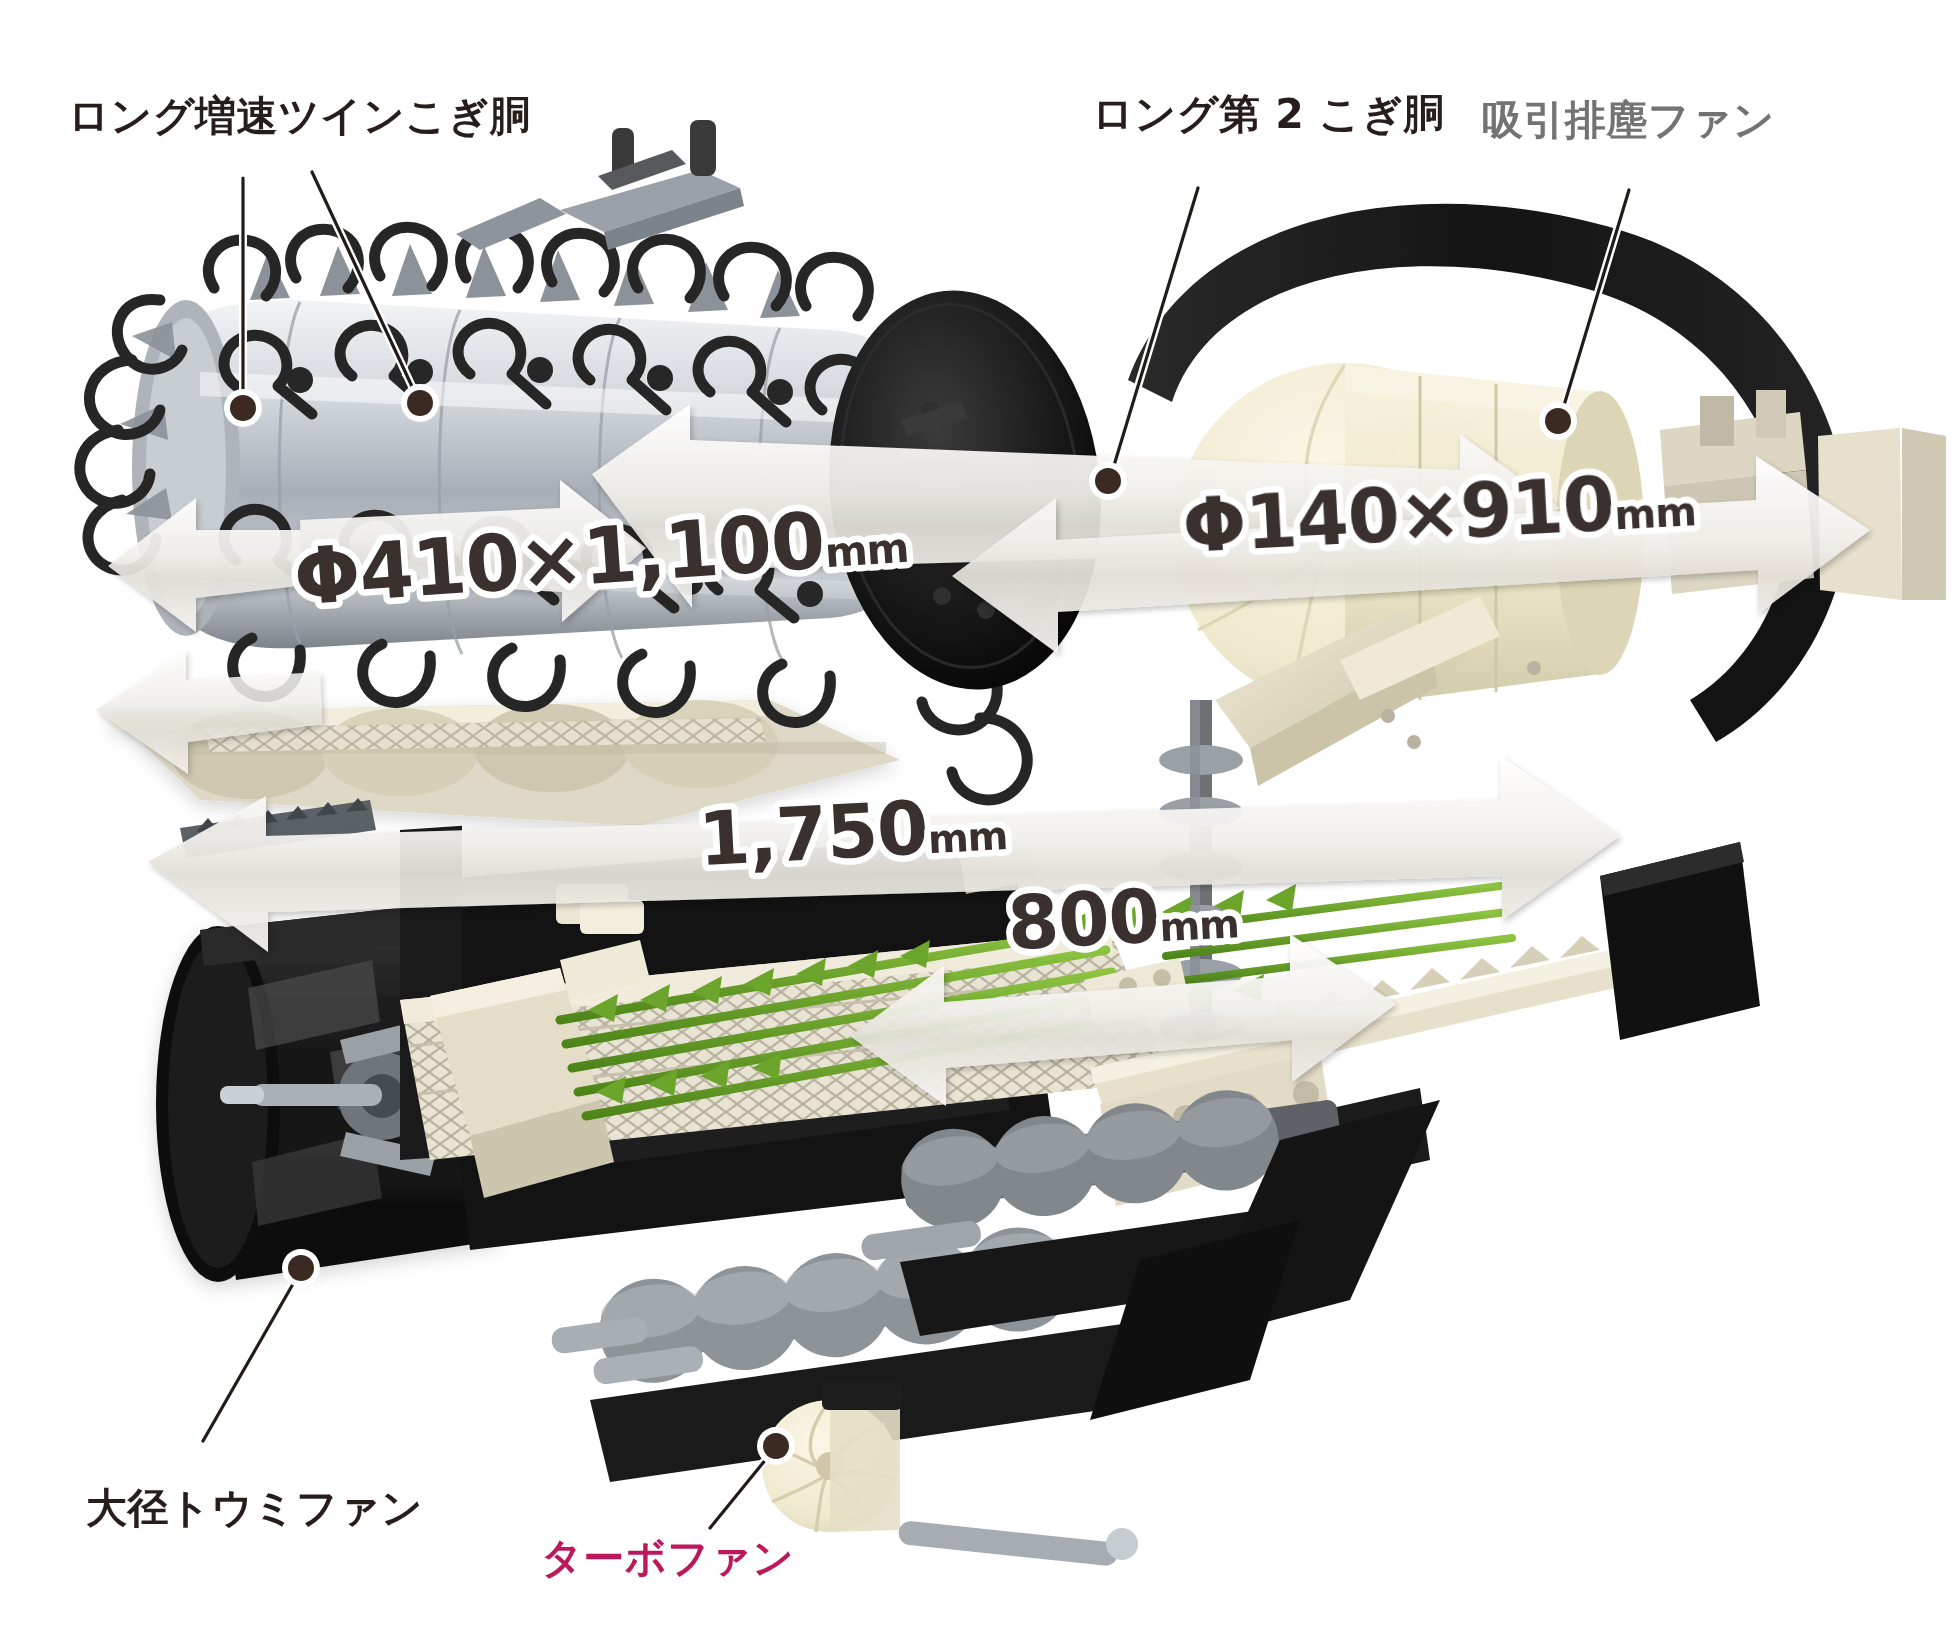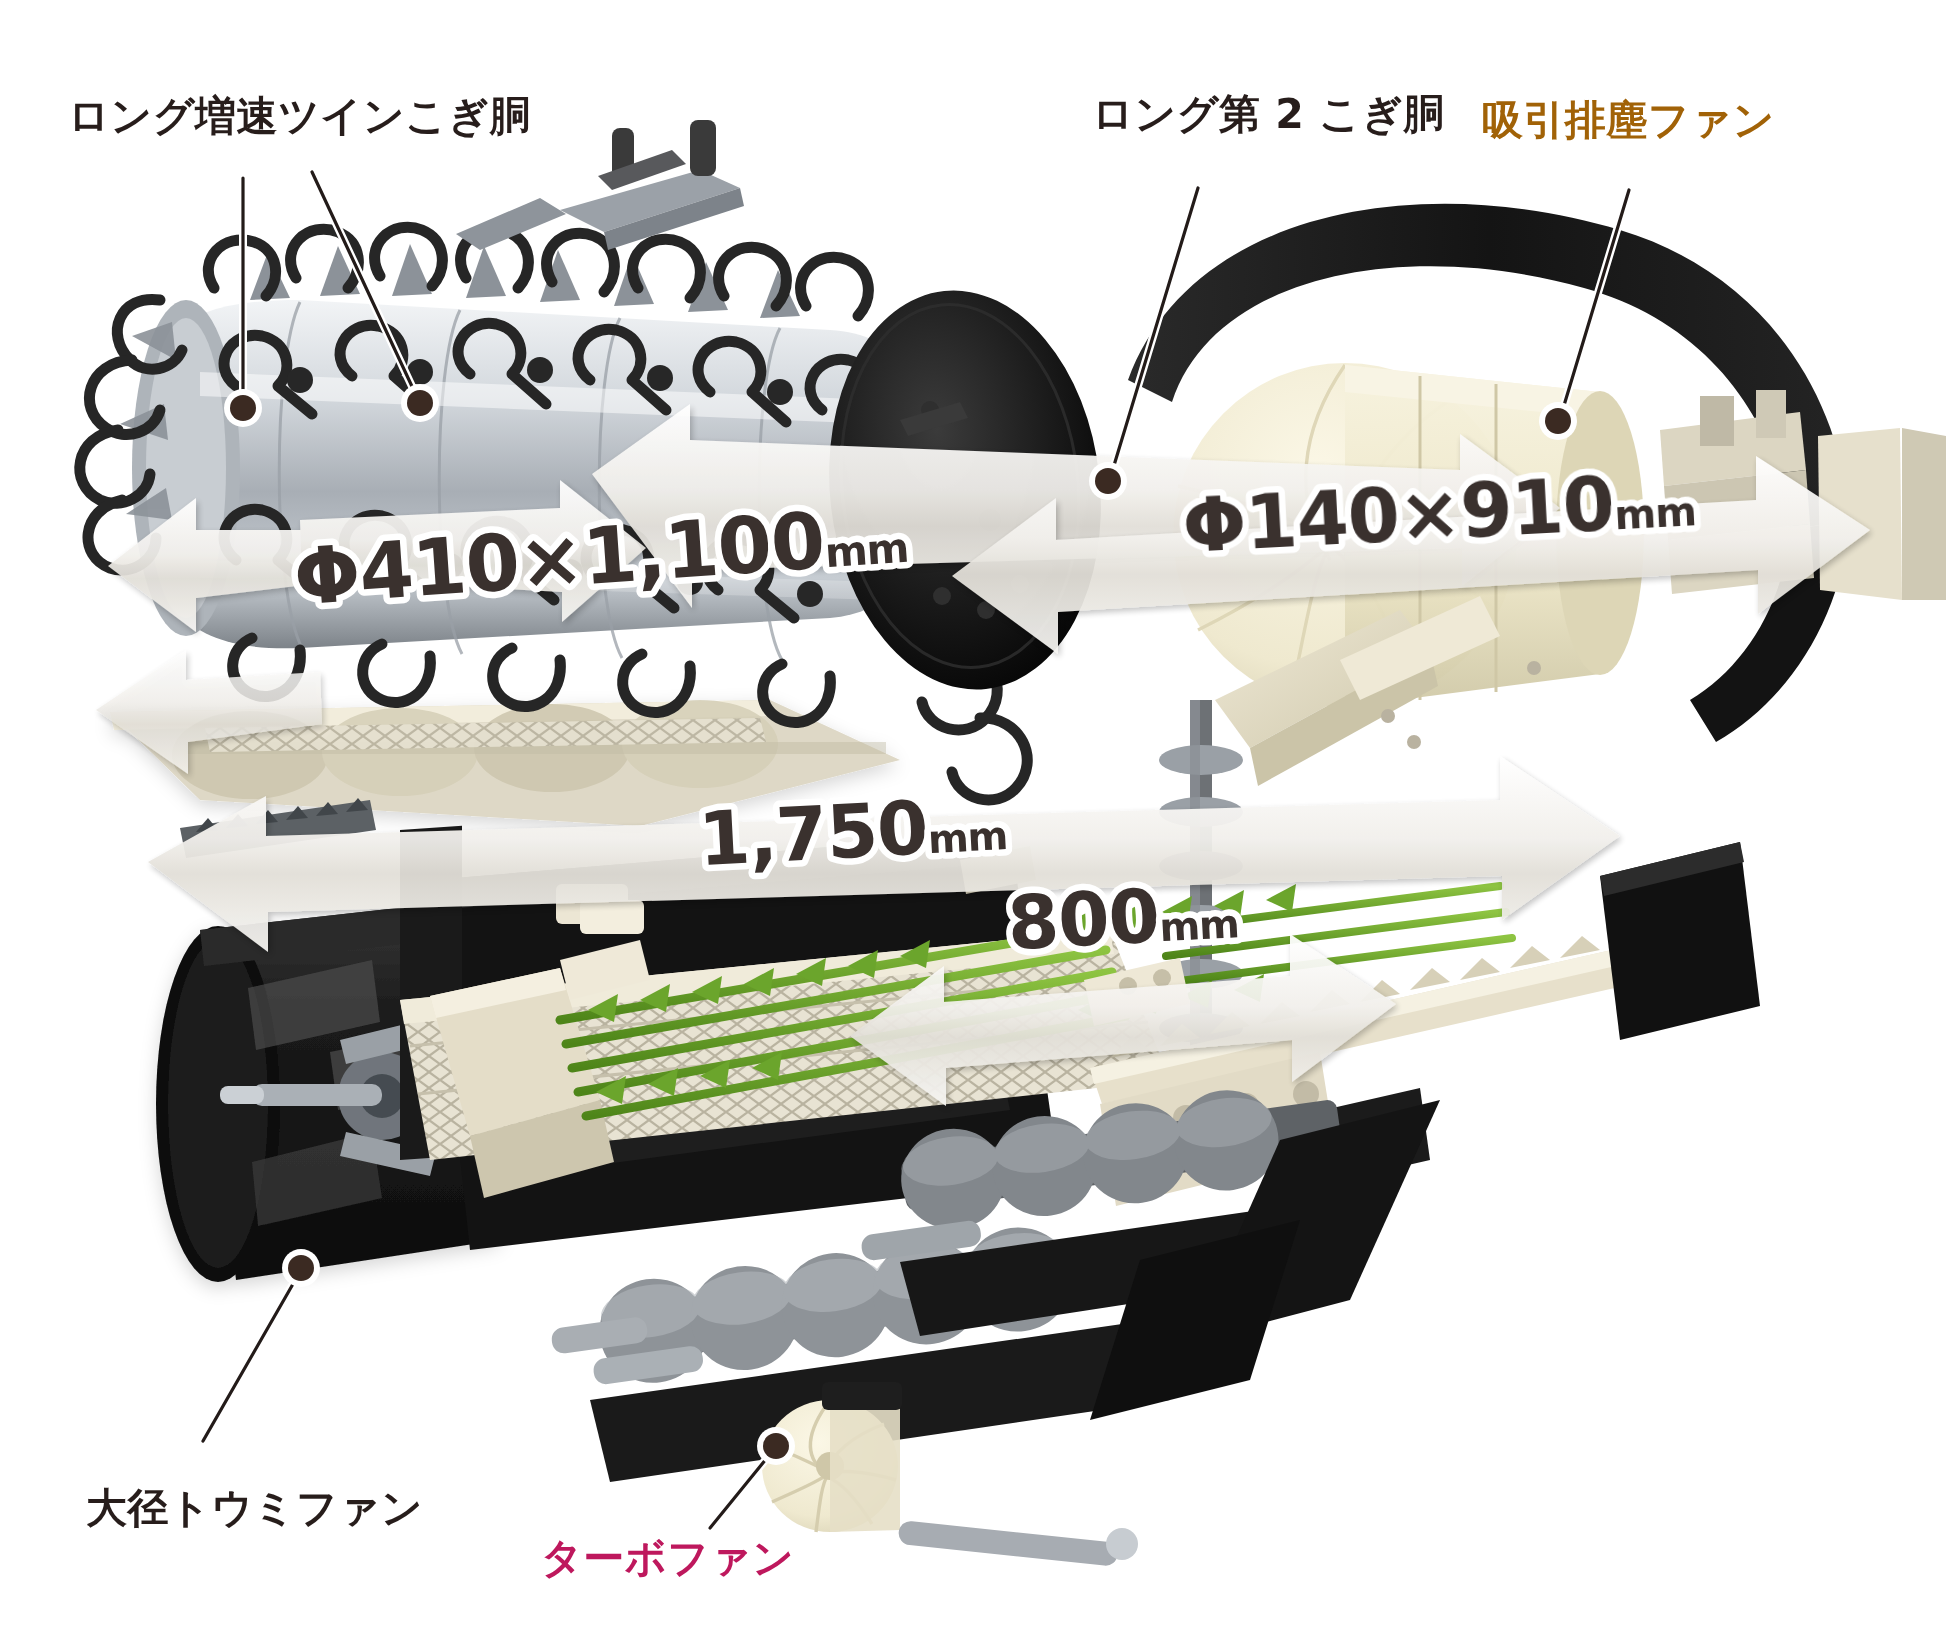--- a/index.html
+++ b/index.html
@@ -582,18 +582,18 @@
         <text x="296" y="604.4" transform="rotate(-4 296 604.4)" font-size="78" font-weight="900" font-family="&quot;DejaVu Sans&quot;,&quot;Liberation Sans&quot;,sans-serif" fill="#3a312e" stroke="#ffffff" stroke-width="13" stroke-linejoin="round" paint-order="stroke fill" letter-spacing="-1"><tspan>Φ410×1,100</tspan><tspan class="u" font-size="41">mm</tspan></text>
         <text x="1184" y="552" transform="rotate(-3 1184 552)" font-size="75" font-weight="900" font-family="&quot;DejaVu Sans&quot;,&quot;Liberation Sans&quot;,sans-serif" fill="#3a312e" stroke="#ffffff" stroke-width="13" stroke-linejoin="round" paint-order="stroke fill" letter-spacing="-1"><tspan>Φ140×910</tspan><tspan class="u" font-size="40">mm</tspan></text>
         <text x="700" y="865.2" transform="rotate(-3 700 865.2)" font-size="74" font-weight="900" font-family="&quot;DejaVu Sans&quot;,&quot;Liberation Sans&quot;,sans-serif" fill="#3a312e" stroke="#ffffff" stroke-width="13" stroke-linejoin="round" paint-order="stroke fill" letter-spacing="-1"><tspan>1,750</tspan><tspan class="u" font-size="39">mm</tspan></text>
         <text x="1009" y="949.2" transform="rotate(-3 1009 949.2)" font-size="74" font-weight="900" font-family="&quot;DejaVu Sans&quot;,&quot;Liberation Sans&quot;,sans-serif" fill="#3a312e" stroke="#ffffff" stroke-width="13" stroke-linejoin="round" paint-order="stroke fill" letter-spacing="-1"><tspan>800</tspan><tspan class="u" font-size="39">mm</tspan></text>
       </g>
   </svg>
 
   <div id="callout-layer">
       <div class="callout" style="left: 68px; top: 78px; font-size: 41px; color: rgb(39, 29, 27); margin-top: 18px;">ロング増速ツインこぎ胴</div>
       <div class="callout" style="left: 1092px; top: 94px; font-size: 41px; color: rgb(39, 29, 27);">ロング第 2 こぎ胴</div>
-      <div class="callout" style="left: 1482px; top: 100px; font-size: 41px; color: #a16207;">吸引排塵ファン</div>
+      <div class="callout" style="left: 1482px; top: 100px; font-size: 41px; color: #737373;">吸引排塵ファン</div>
       <div class="callout" style="left: 86px; top: 1452px; font-size: 41px; color: rgb(39, 29, 27); margin-top: 36px;">大径トウミファン</div>
       <div class="callout" style="left: 541px; top: 1538px; font-size: 41px; color: #be185d;">ターボファン</div>
     </div>
 
 </div>
 
 </body></html>

